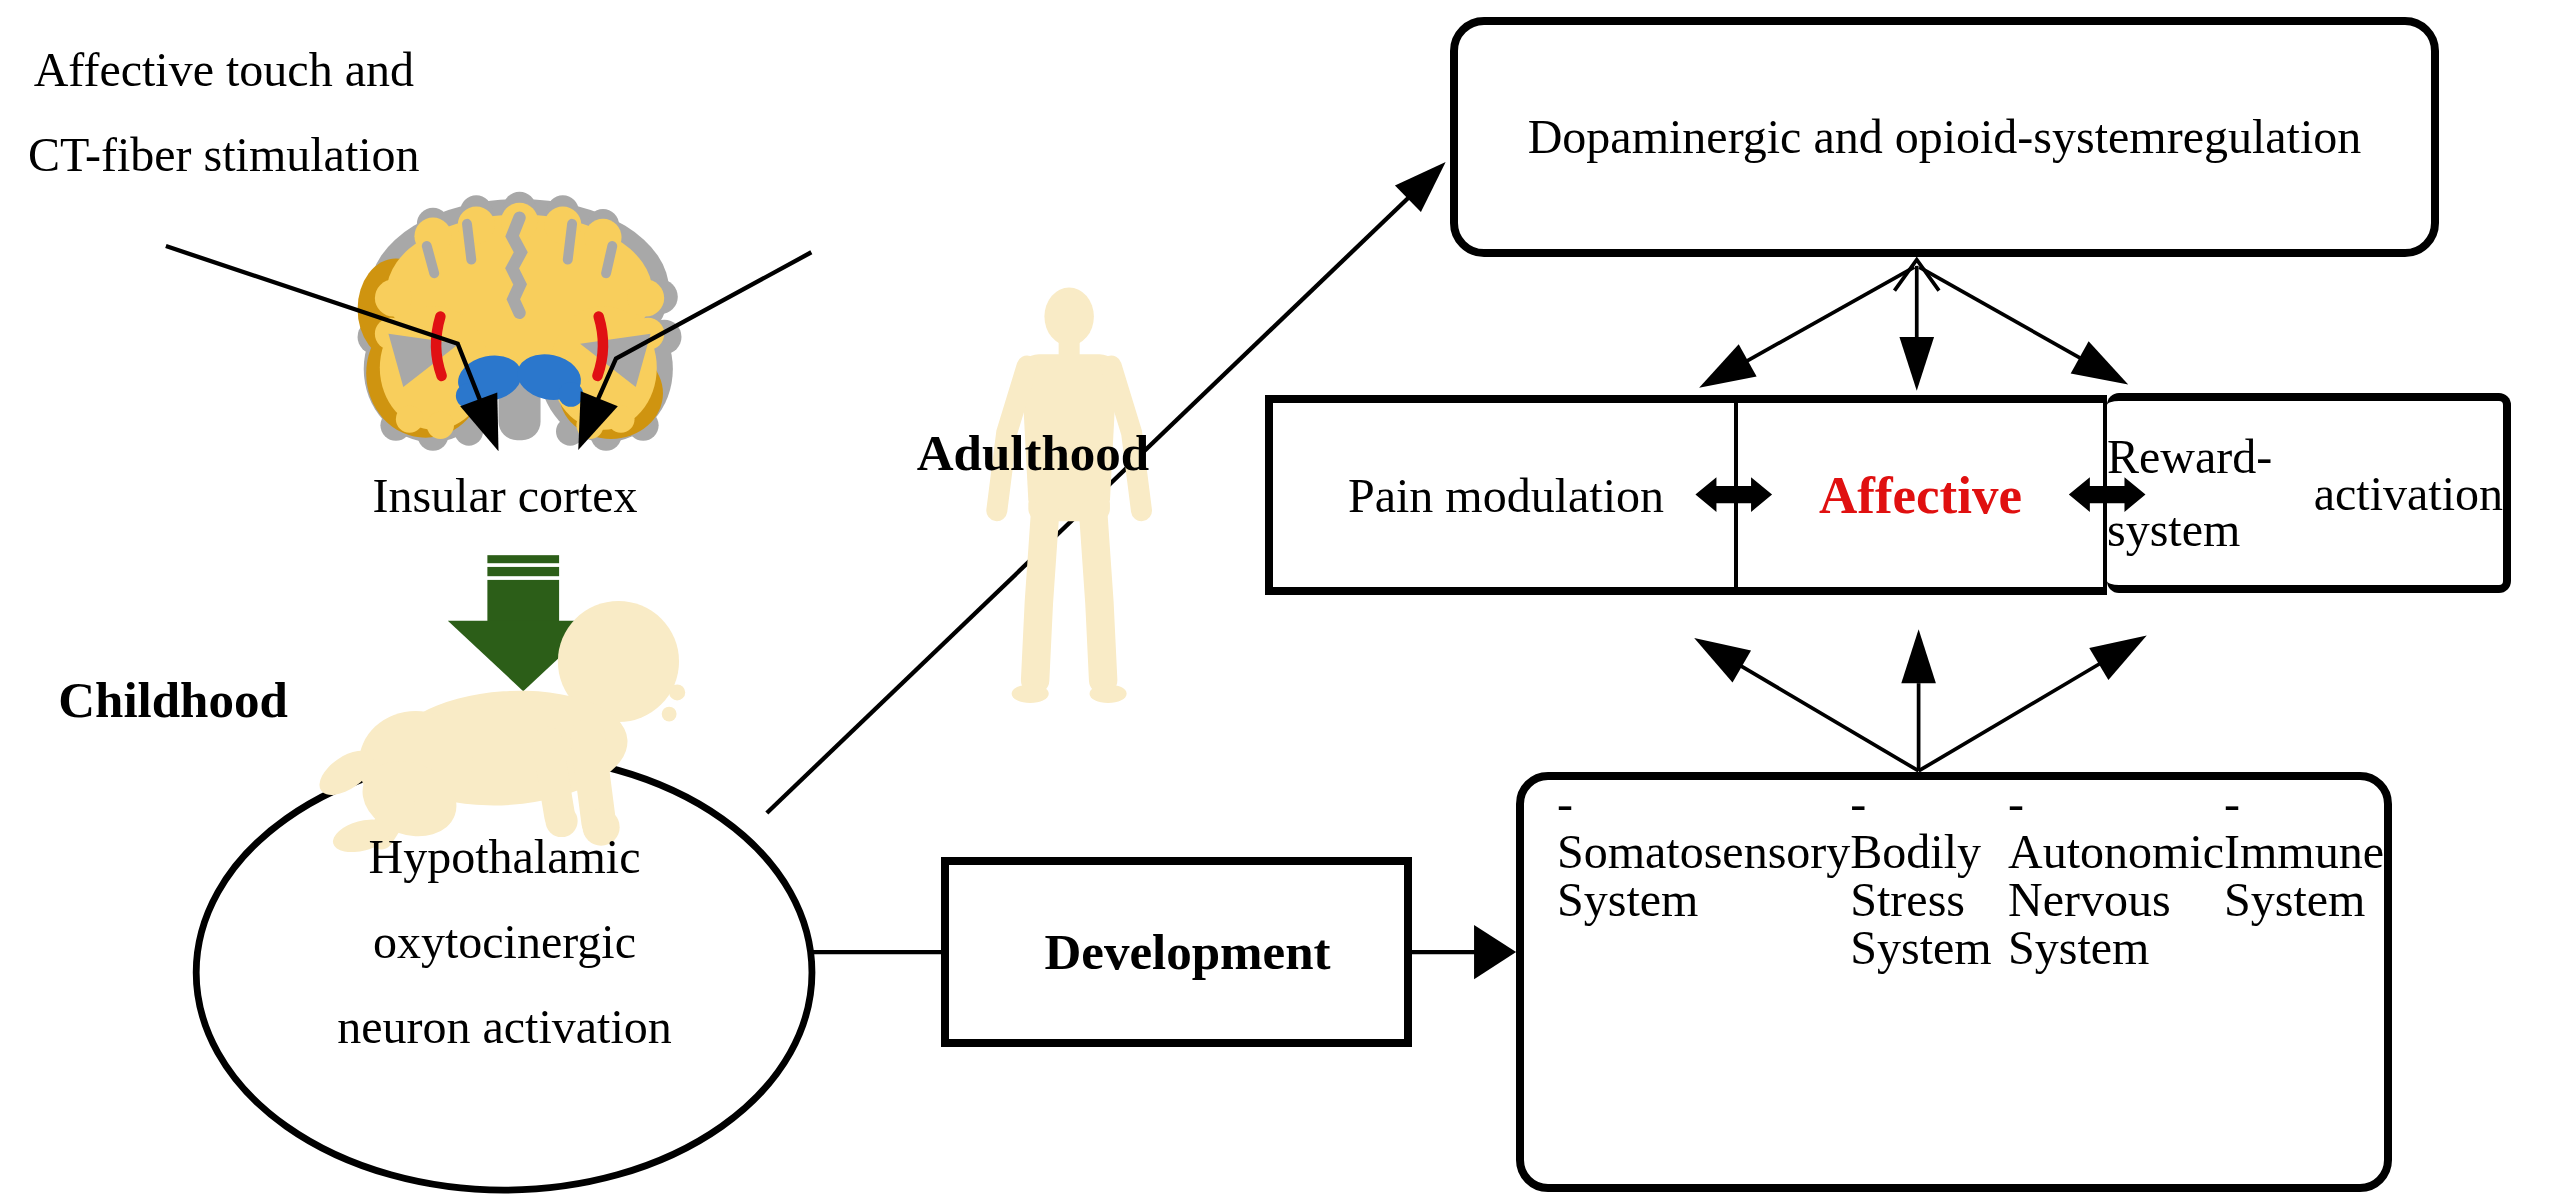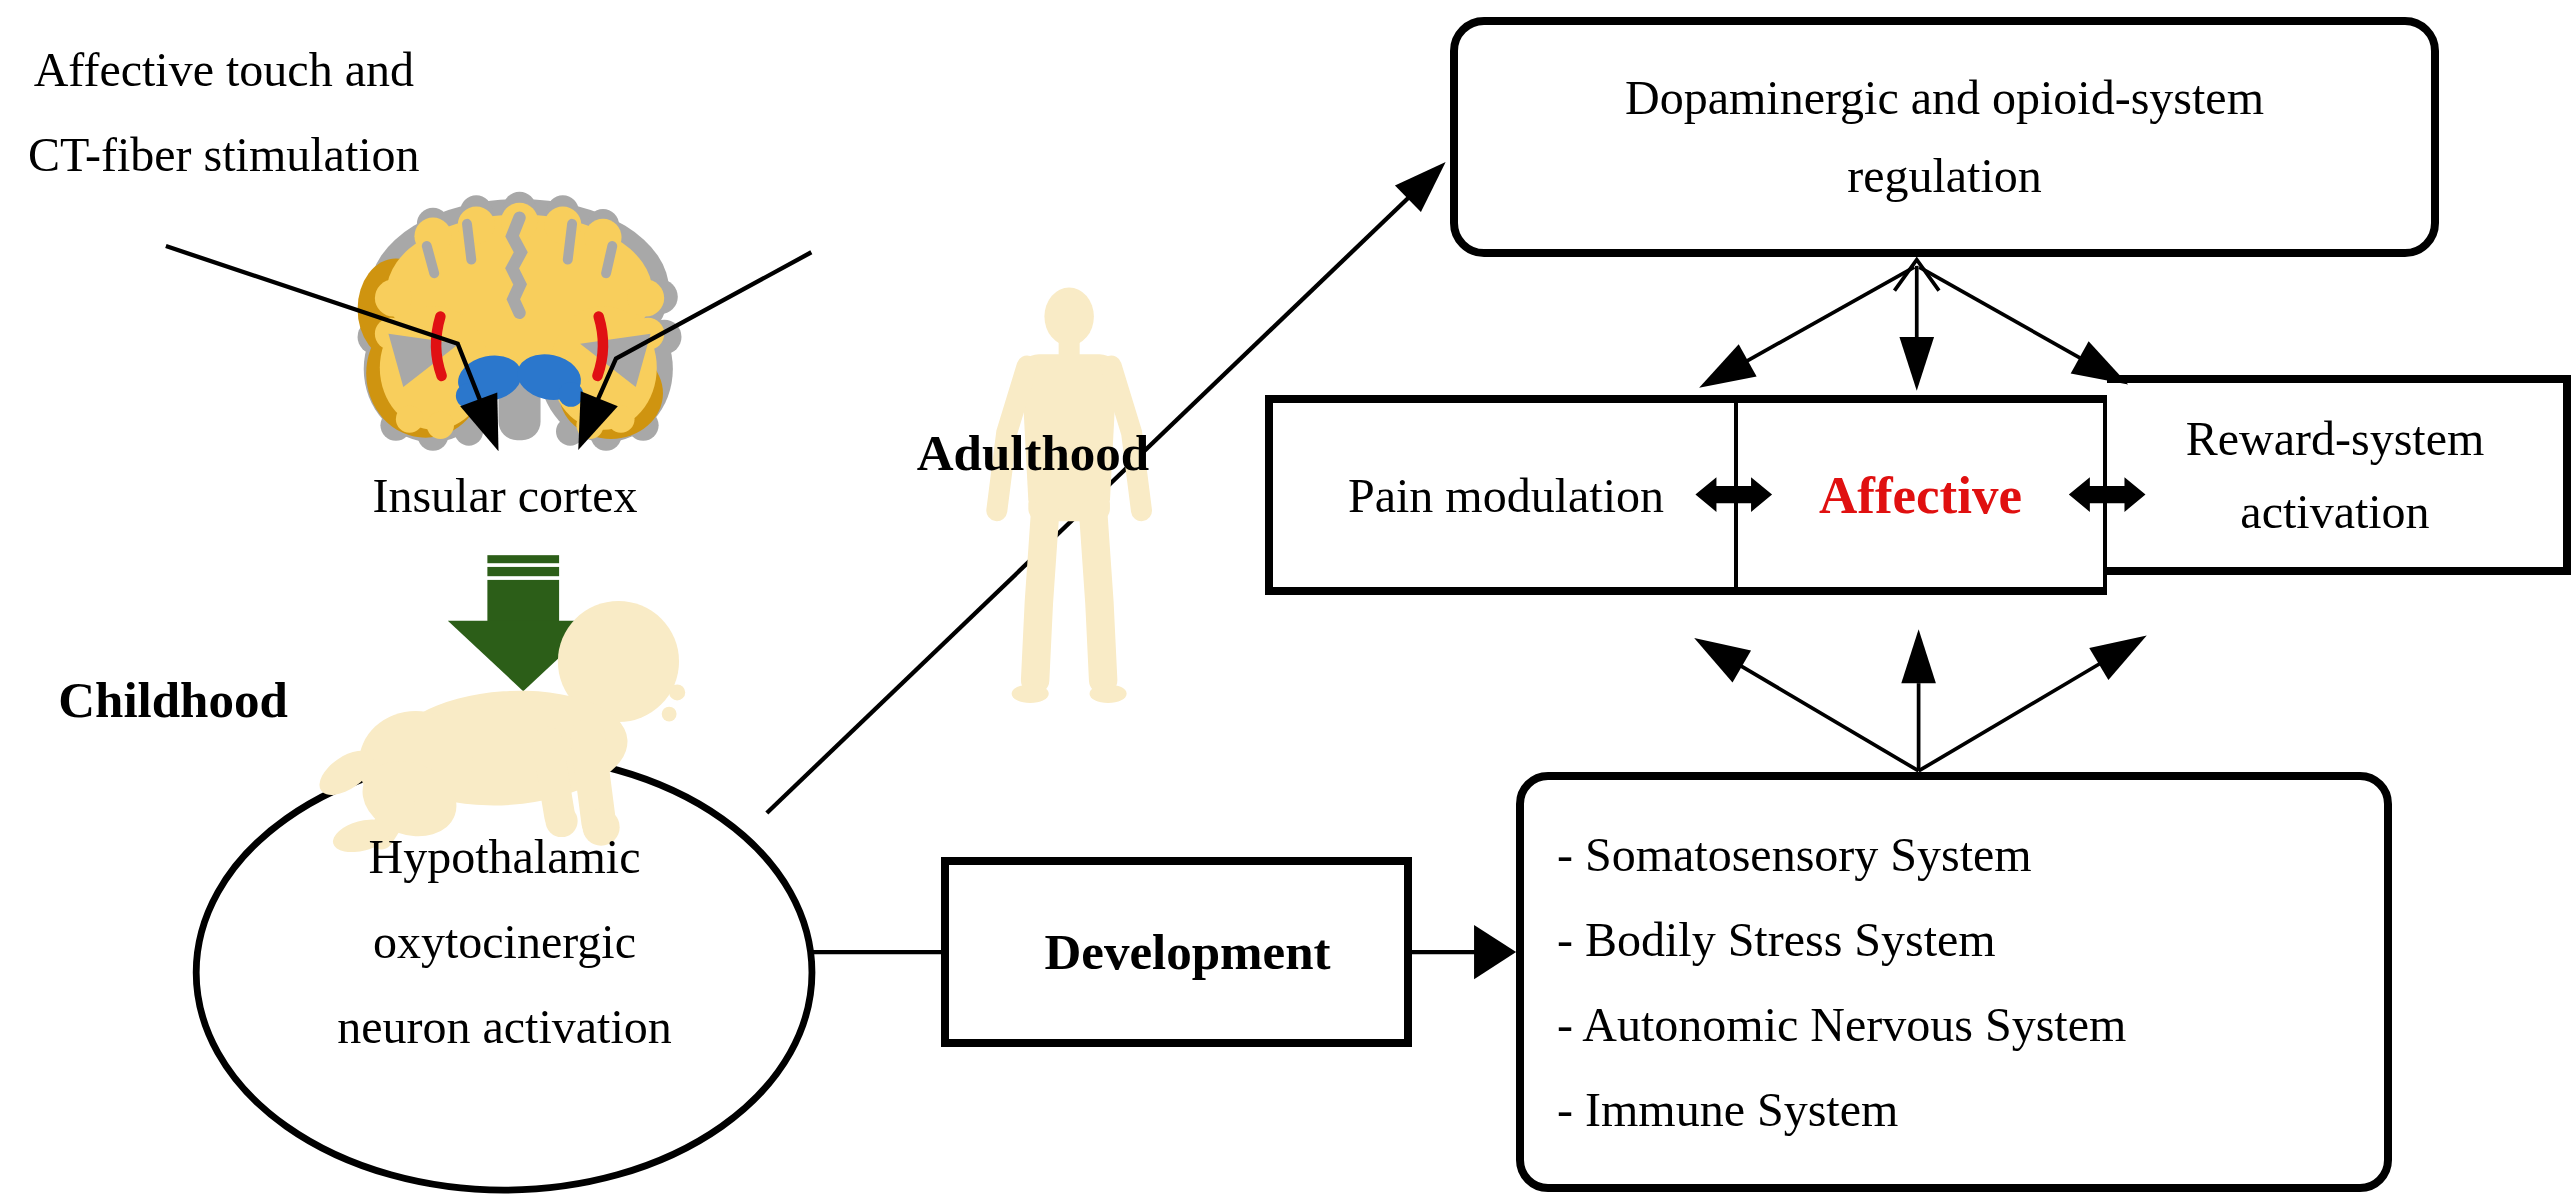--- a/index.html
+++ b/index.html
@@ -4,26 +4,26 @@
 <style>
   html,body{margin:0;padding:0;background:#fff;}
   #canvas{position:relative;width:2576px;height:1200px;background:#fff;overflow:hidden;
           font-family:"Liberation Serif","DejaVu Serif",serif;color:#000;}
   #art{position:absolute;left:0;top:0;width:2576px;height:1200px;}
   .txt{position:absolute;white-space:nowrap;z-index:3;}
   .ctr{transform:translate(-50%,-50%);text-align:center;}
   .fs{font-size:48px;line-height:85px;}
   .bold{font-weight:bold;font-size:51px;}
   .box{position:absolute;border:8px solid #000;box-sizing:border-box;z-index:2;
-       display:flex;flex-direction:column;align-items:center;justify-content:center;}
+       display:flex;flex-direction:row;align-items:center;justify-content:center;}
   #dopamine-box{left:1450px;top:16.7px;width:989px;height:240px;border-radius:34px;}
   #dopamine-box .line{font-size:48px;line-height:78px;}
   #pain-box{left:1265px;top:395px;width:474px;height:200px;border-right:none;z-index:2;}
   #resilience-box{left:1734px;top:395px;width:373px;height:200px;border-width:8px 4.3px;}
-  #reward-box{left:2107px;top:375px;width:464px;height:200px;border-left:none;}
+  #reward-box{left:2107px;top:393px;width:404px;height:200px;border-left:none;border-radius:12px;}
   #reward-box .line{font-size:48px;line-height:73px;}
   #pain-box .line{font-size:48px;}
   #resilience-box .line{font-size:53px;font-weight:bold;color:var(--resilience_red,#e01010);}
   #systems-box{left:1516px;top:772px;width:876px;height:420px;border-radius:32px;
                align-items:flex-start;padding-left:33px;row-gap:37px;}
   #systems-box .line{font-size:48px;line-height:48px;}
   #development-box{left:941px;top:857px;width:471px;height:190px;padding-left:22px;}
   #development-box .line{font-size:51px;font-weight:bold;}
 </style>
 </head>

